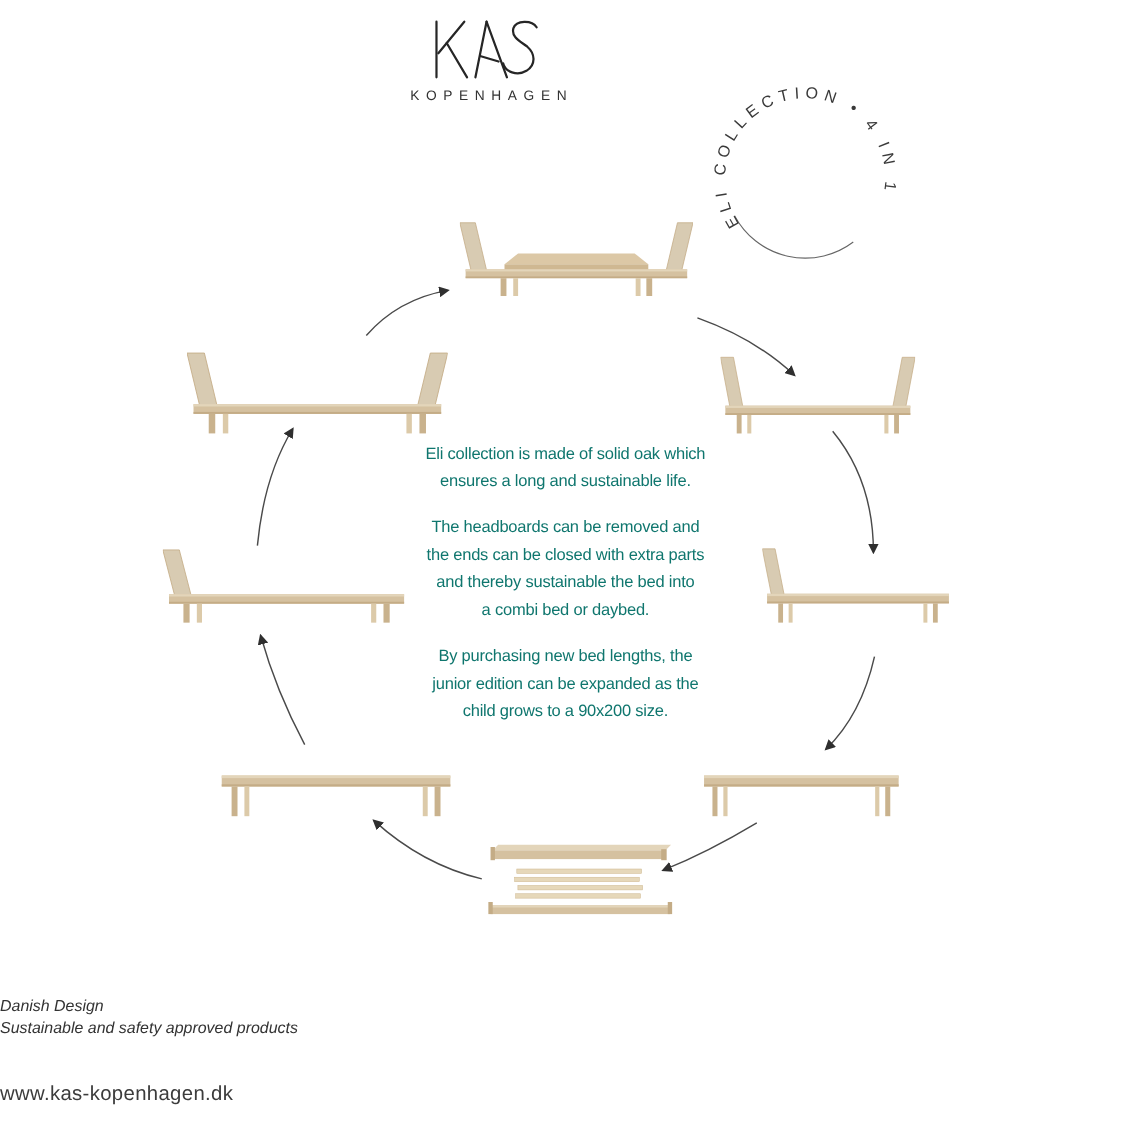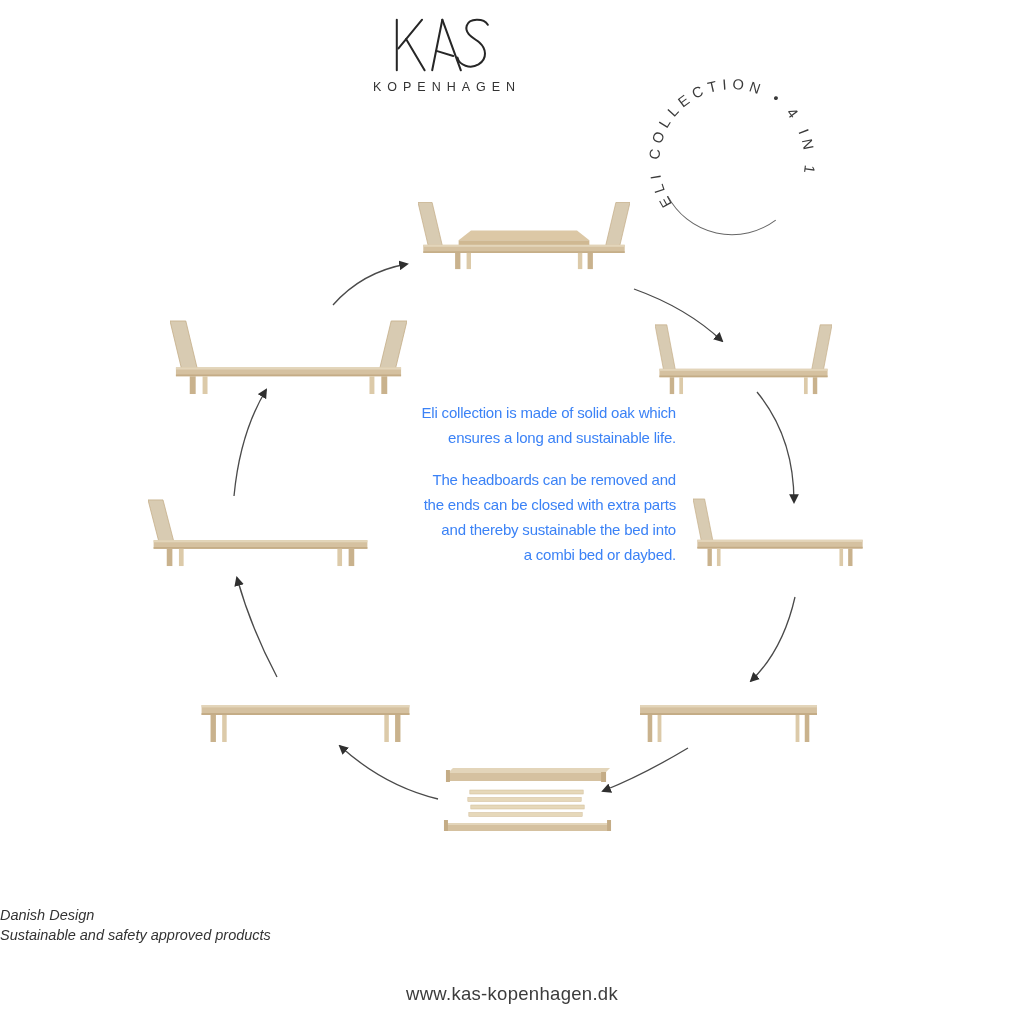--- a/index.html
+++ b/index.html
@@ -20,32 +20,32 @@
 
   
   .badge{left:626px;top:56px;width:212px;height:212px;}
   .badge text{
     font-family:"Liberation Sans", sans-serif;font-size:14.5px;
     letter-spacing:5px;fill:#3a3a3a;
   }
 
   
   .intro{
-    left:352px;top:400px;width:324px;text-align:right;
-    font-size:15px;line-height:25px;letter-spacing:-0.2px;color:#3b82f6;
+    left:352px;top:400px;width:324px;text-align:center;
+    font-size:15px;line-height:25px;letter-spacing:-0.2px;color:#0f766e;
   }
   .intro p{margin:0 0 17px 0;white-space:pre-line;}
 
   
   .tagline{
     left:0;top:905px;width:1024px;font-style:italic;
     font-size:14.5px;line-height:20px;color:#333;white-space:pre-line;
   }
   .website{
-    left:0;top:983px;width:1024px;text-align:center;
+    left:0;top:983px;width:1024px;
     font-size:18.5px;color:#3c3c3c;letter-spacing:0.3px;
   }
 
   .stage svg{display:block;width:100%;height:100%;}
 </style>
 </head>
 <body>
 
 <div class="canvas">
 
@@ -204,19 +204,22 @@
     </svg>
   </div>
 
   <div class="abs intro">
     <p>Eli collection is made of solid oak which
 ensures a long and sustainable life.</p>
     <p>The headboards can be removed and
 the ends can be closed with extra parts
 and thereby sustainable the bed into
 a combi bed or daybed.</p>
+    <p>By purchasing new bed lengths, the
+junior edition can be expanded as the
+child grows to a 90x200 size.</p>
   </div>
 
   <div class="abs tagline">Danish Design
 Sustainable and safety approved products</div>
   <div class="abs website">www.kas-kopenhagen.dk</div>
 
 </div>
 
 </body></html>

